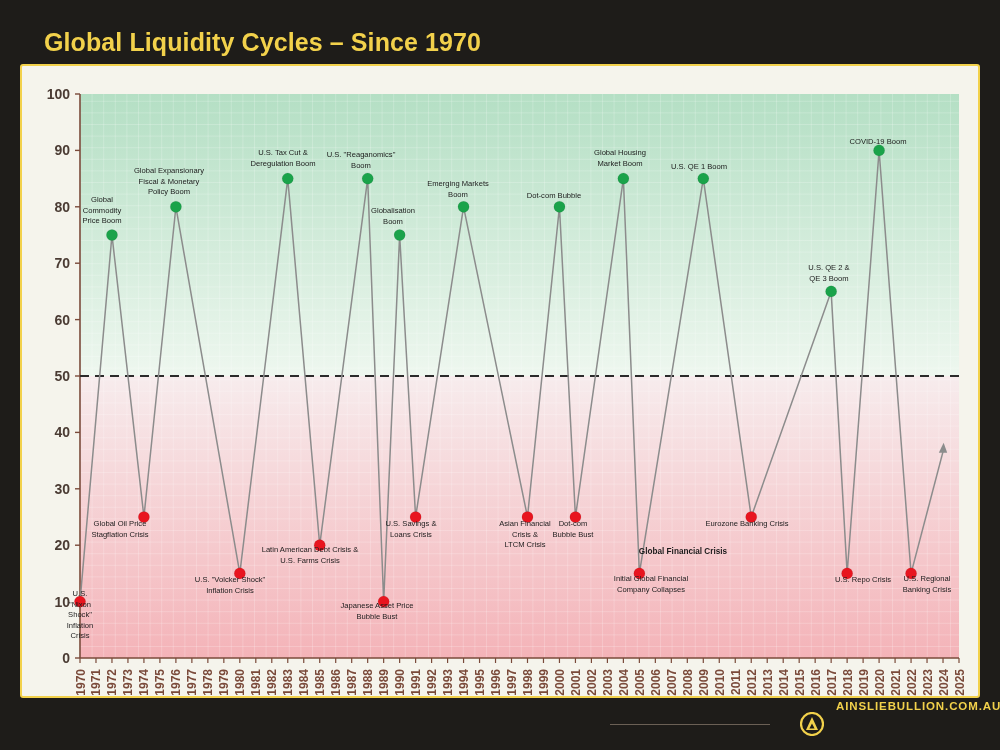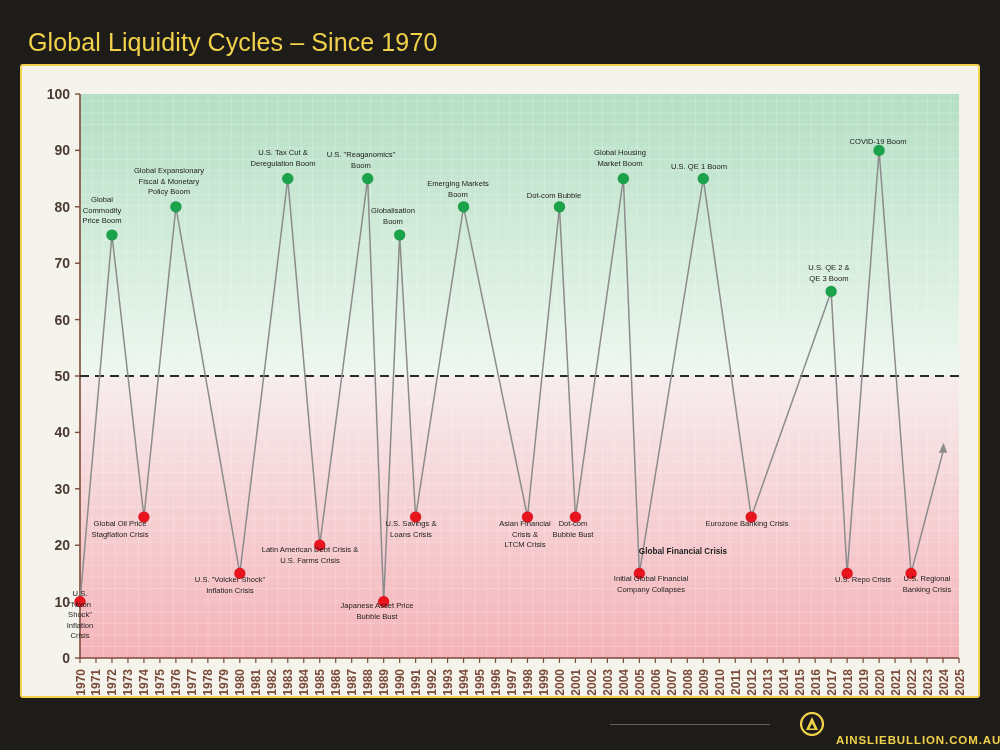--- a/index.html
+++ b/index.html
@@ -4,22 +4,22 @@
 <style>
   * { margin:0; padding:0; box-sizing:border-box; }
   html,body { width:1000px; height:750px; }
   body {
     background:#1e1c19;
     font-family:"Liberation Sans", sans-serif;
     overflow:hidden;
     position:relative;
   }
   #title {
-    position:absolute; left:28px; top:28px;
-    font-size:25px; font-weight:normal; color:#f2d14b;
+    position:absolute; left:44px; top:28px;
+    font-size:25px; font-weight:bold; color:#f2d14b;
     letter-spacing:0.1px;
   }
   #card {
     position:absolute; left:20px; top:64px; width:960px; height:634px;
     background:#f5f4ec;
     border:2px solid #f2d14b;
     border-radius:3px;
   }
   #plotwrap { position:absolute; left:0; top:0; width:100%; height:100%; }
   svg { display:block; }
@@ -40,21 +40,21 @@
     position:absolute; left:0; bottom:0; width:100%; height:52px;
   }
   #footer-rule {
     position:absolute; left:610px; top:26px; width:160px; height:1px;
     background:#6b6055;
   }
   #footer-logo {
     position:absolute; left:800px; top:14px; width:24px; height:24px;
   }
   #footer-text {
-    position:absolute; left:836px; top:36px;
+    position:absolute; left:836px; top:2px;
     font-size:11.5px; font-weight:bold; color:#f2d14b;
     letter-spacing:0.9px;
   }
 </style>
 </head>
 <body>
 
 <div id="title">Global Liquidity Cycles – Since 1970</div>
 
 <div id="card">

